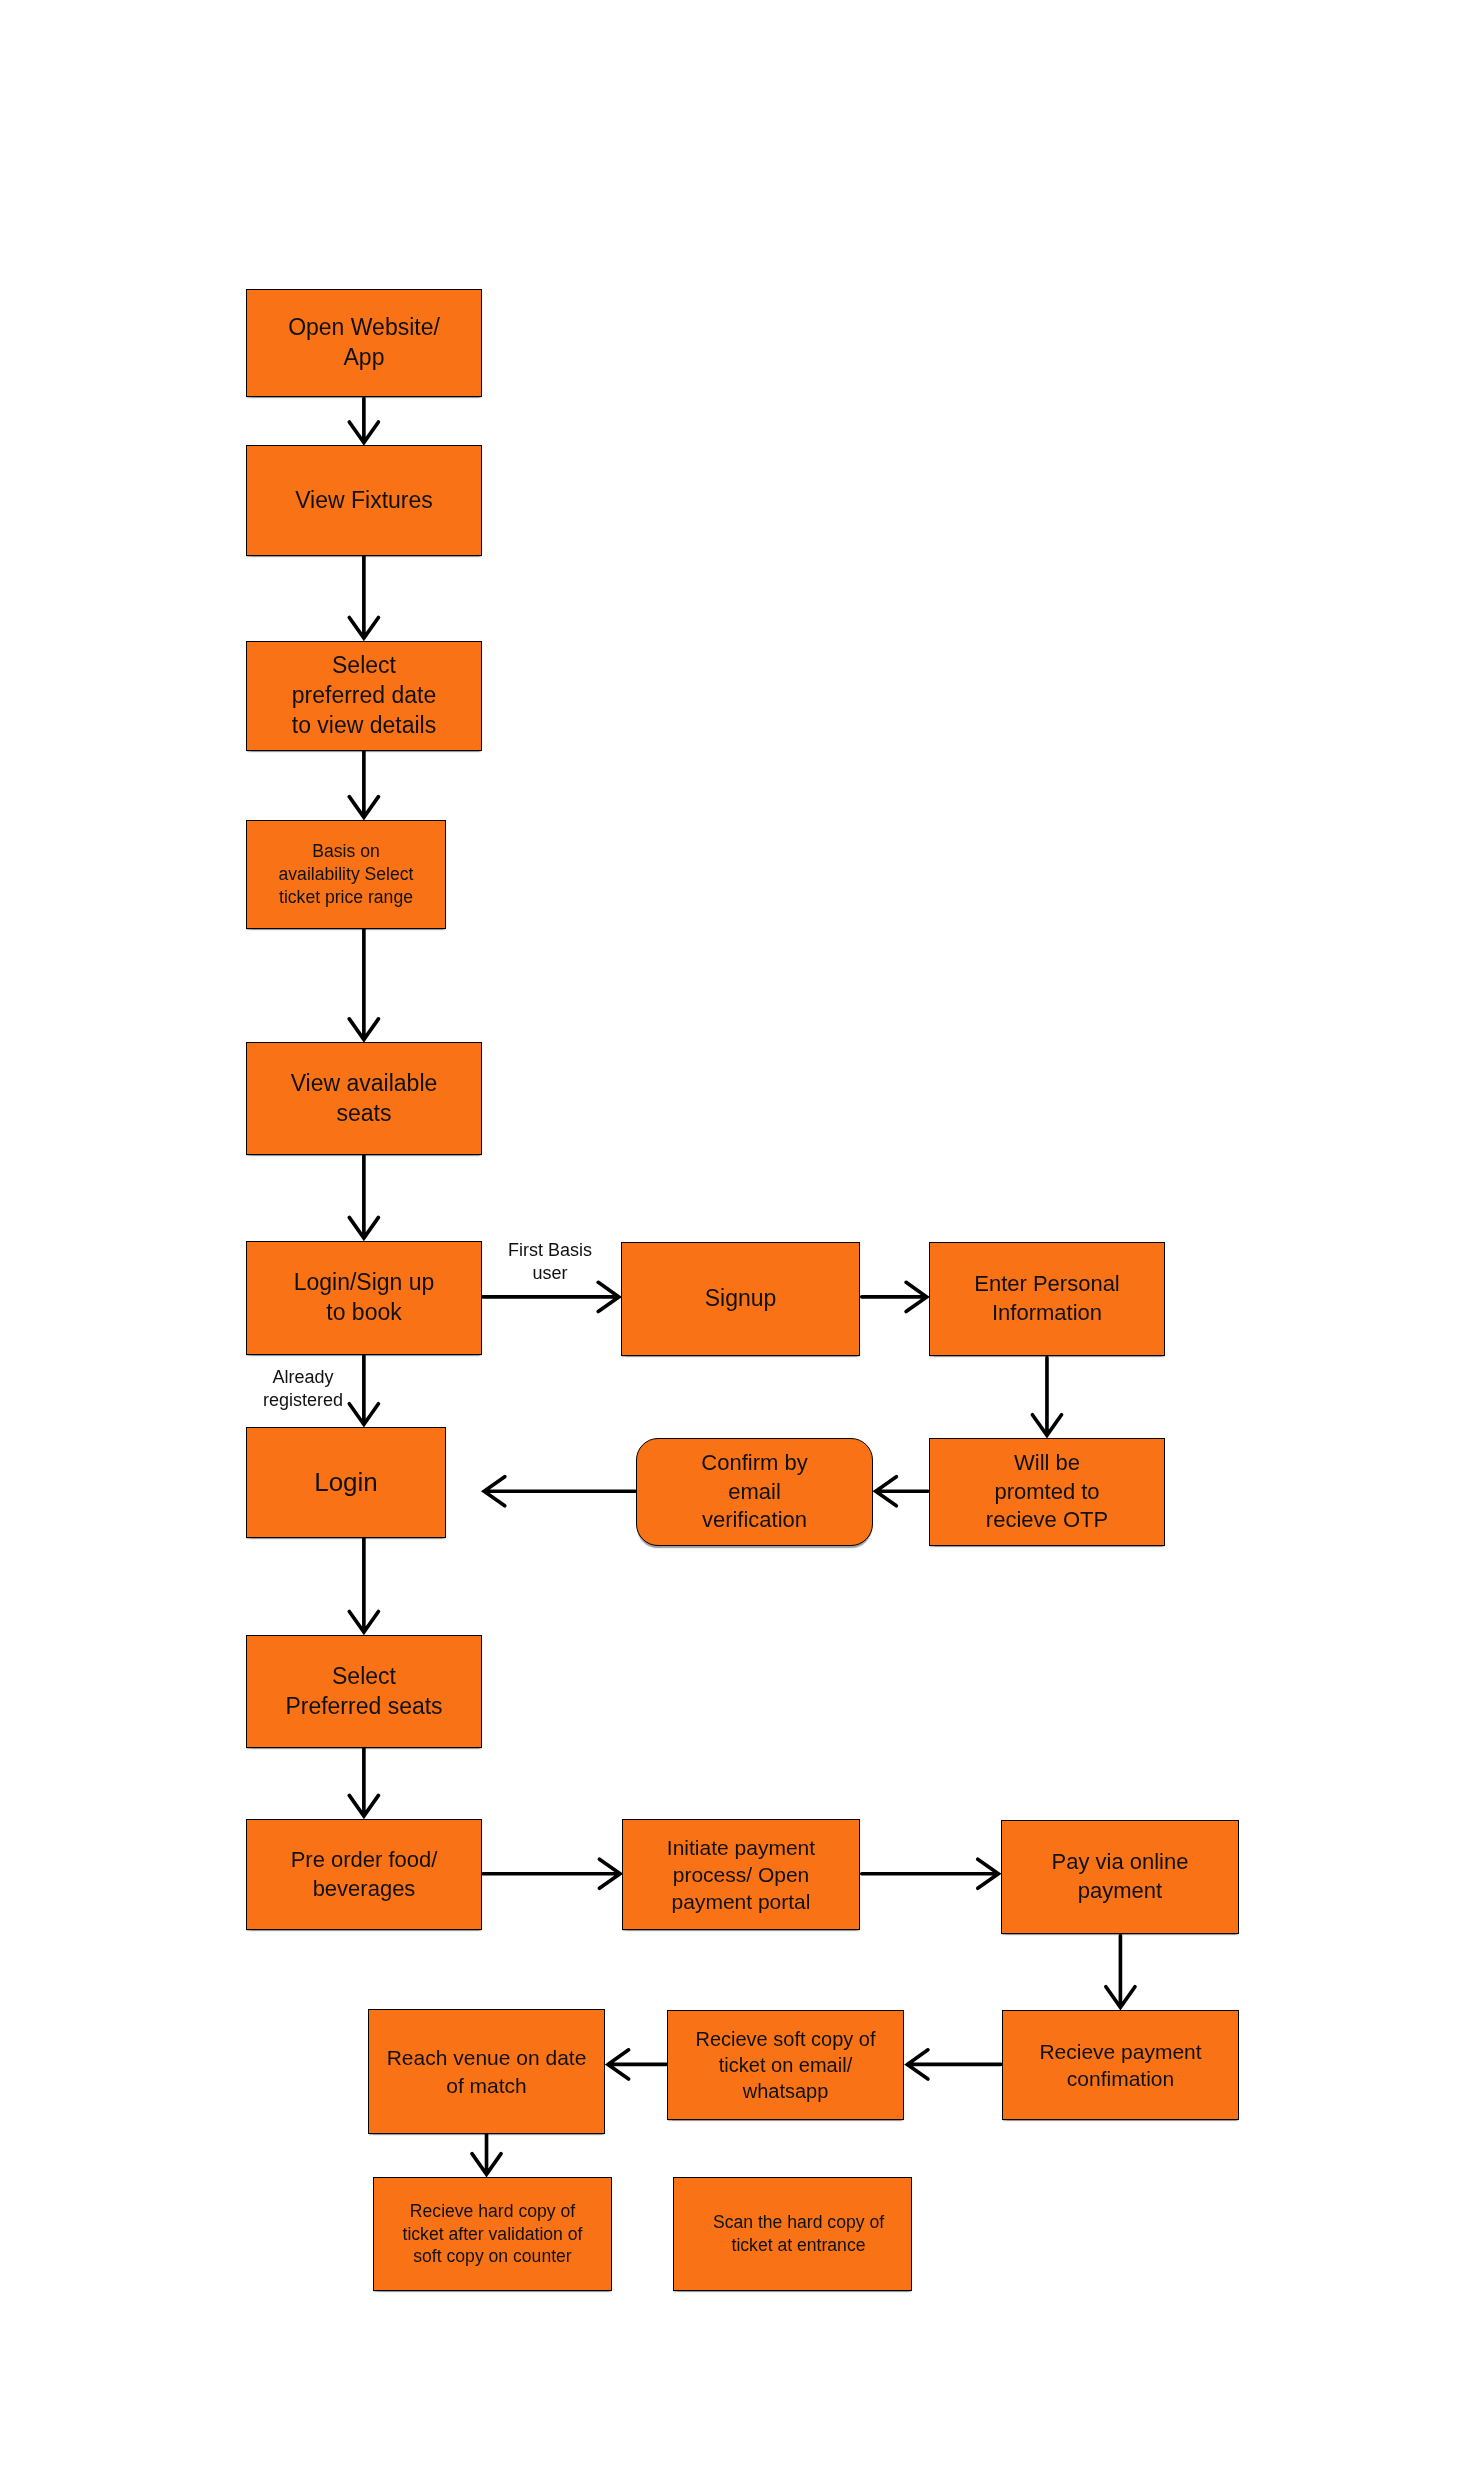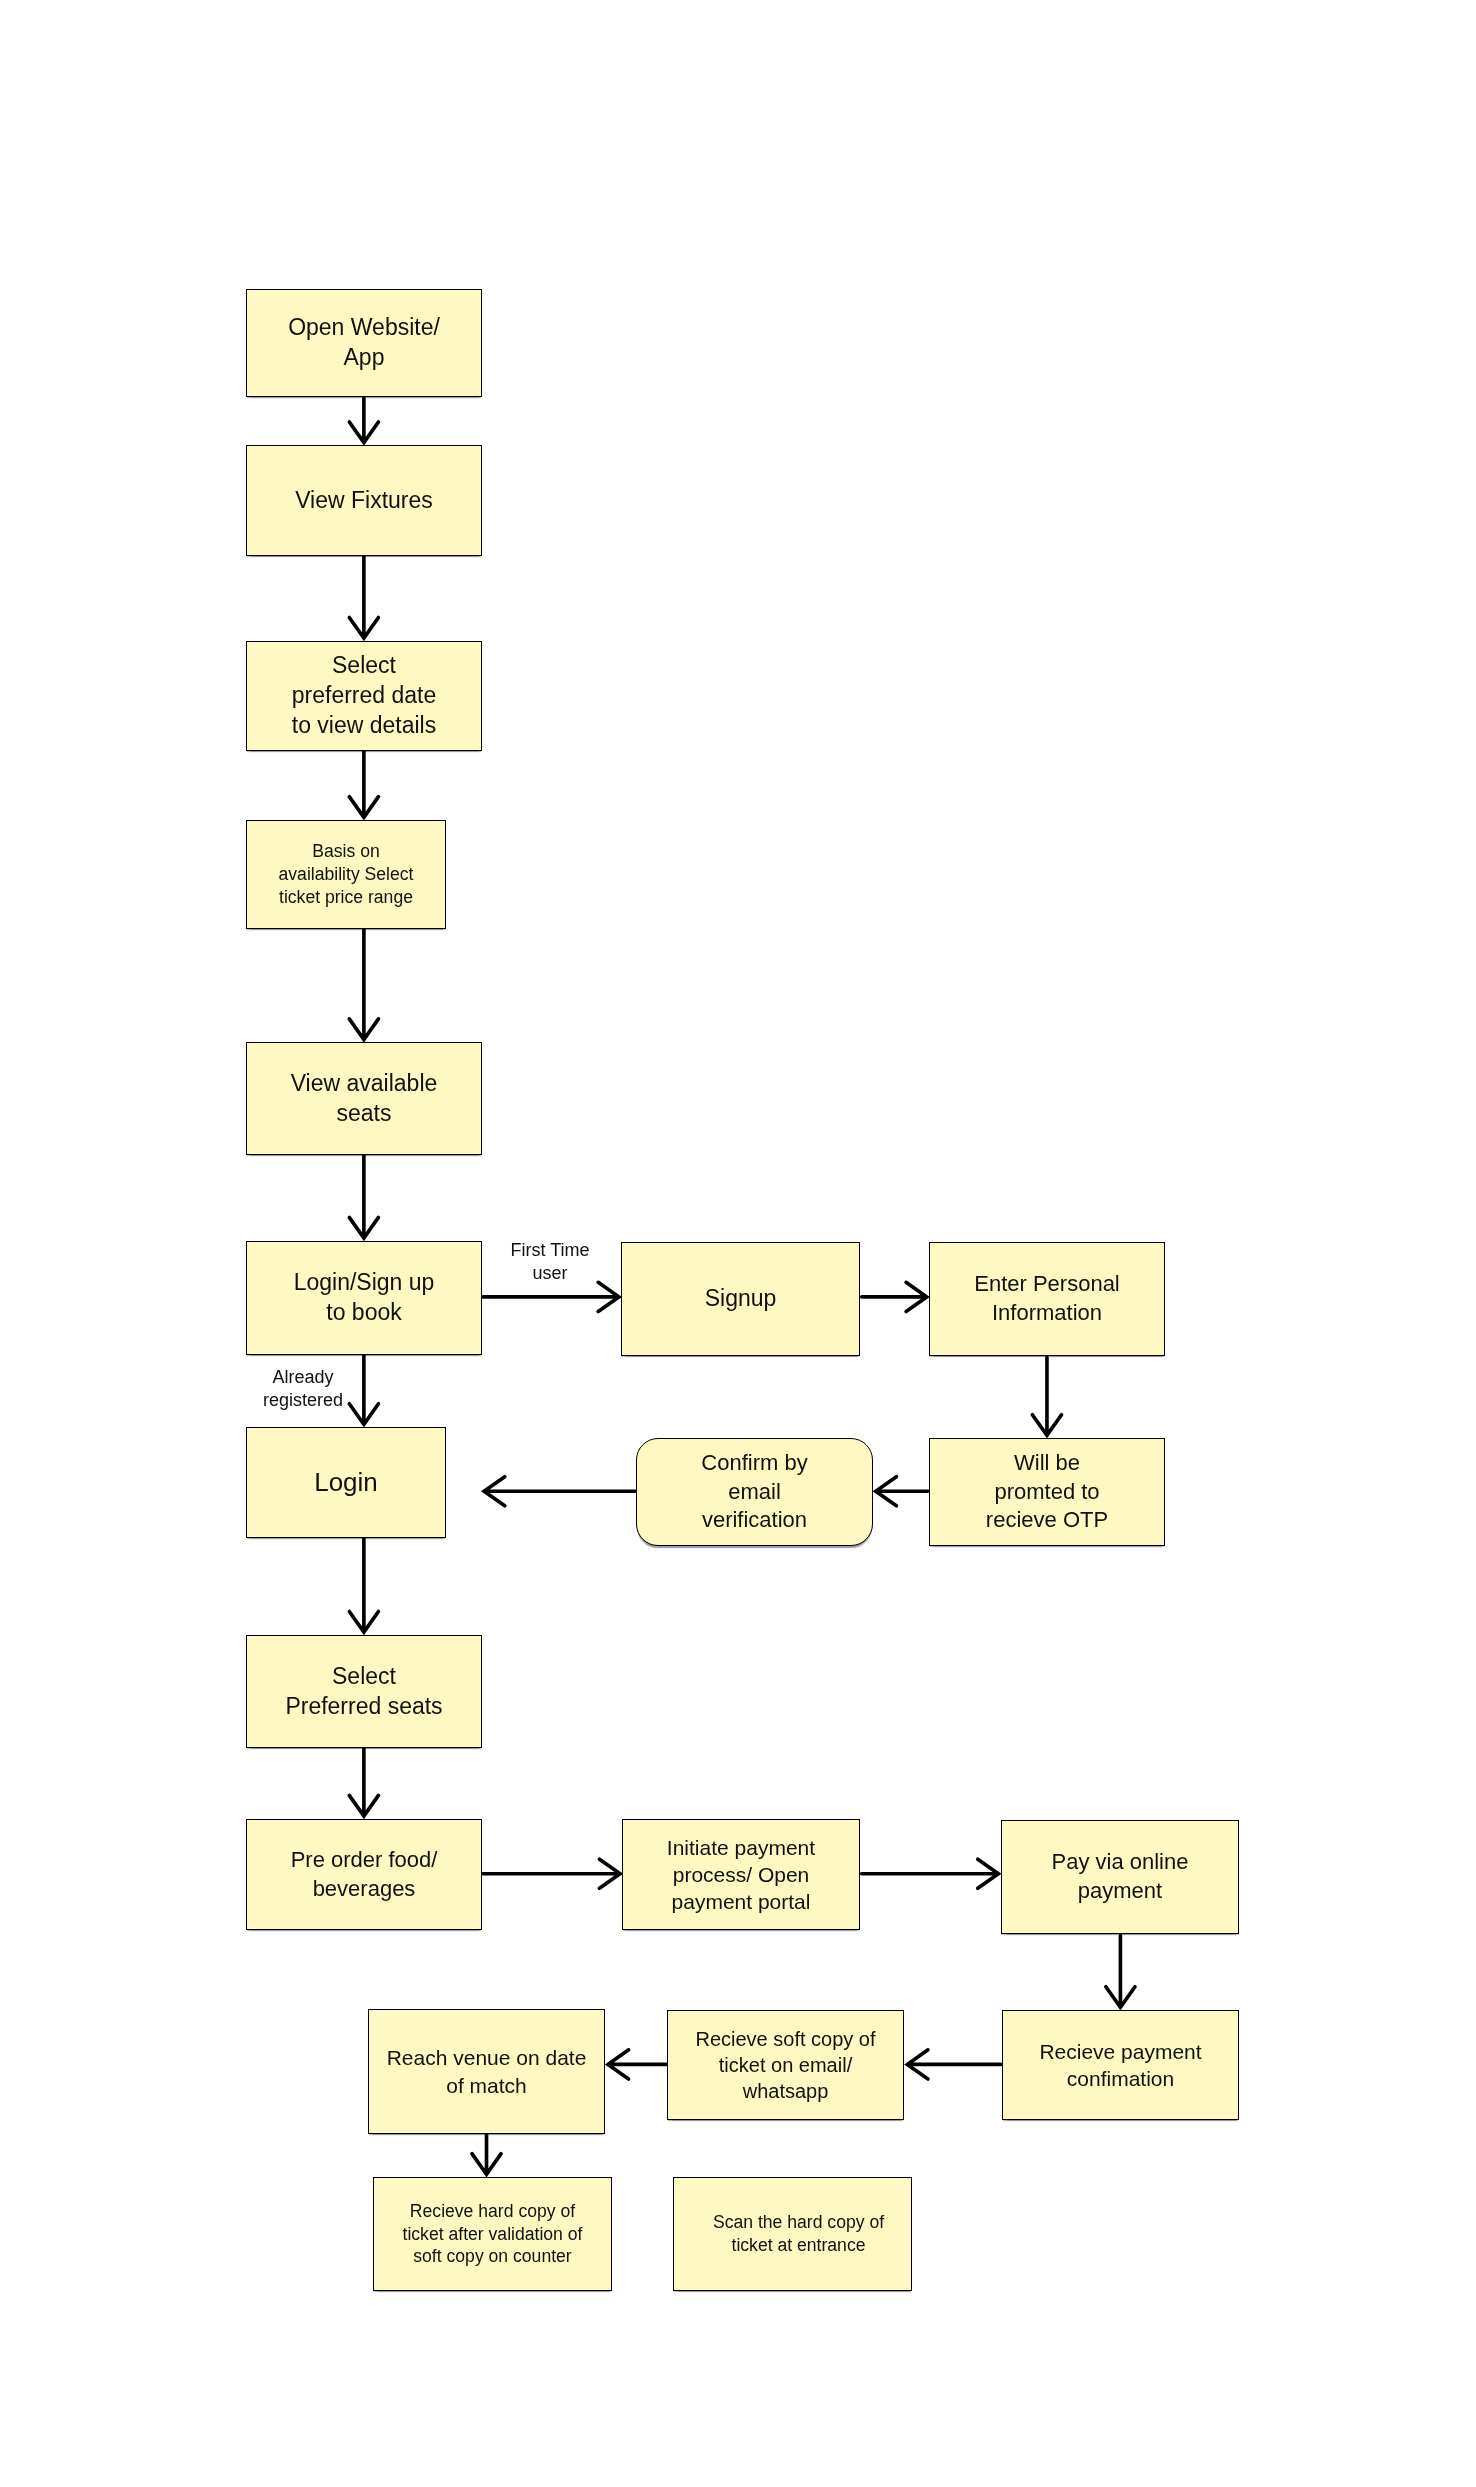--- a/index.html
+++ b/index.html
@@ -19,21 +19,21 @@
   .edges-layer path {
     stroke: #000000;
     stroke-width: 6;
     fill: none;
     stroke-linecap: round;
     stroke-linejoin: miter;
   }
   .node {
     position: absolute;
     box-sizing: border-box;
-    background: #fef9c3;
+    background: #f97316;
     border: 1.8px solid #000000;
     box-shadow: 0 2.4px 1.2px -1.2px rgba(0,0,0,0.40);
     display: flex;
     align-items: center;
     justify-content: center;
     text-align: center;
     color: #111111;
     line-height: 1.3;
     white-space: pre-line;
   }
@@ -130,20 +130,20 @@
   <div class="node" style="left:368px; top:2009px; width:237px; height:125px; font-size:21px;">Reach venue on date
 of match</div>
 
   <div class="node" style="left:373px; top:2177px; width:239px; height:114px; font-size:17.6px;">Recieve hard copy of
 ticket after validation of
 soft copy on counter</div>
 
   <div class="node" style="left:673px; top:2177px; width:239px; height:114px; font-size:17.6px;padding-left:12px;">Scan the hard copy of
 ticket at entrance</div>
 
-  <div class="edge-label" style="left:483px; top:1239px; width:134px;">First Time
+  <div class="edge-label" style="left:483px; top:1239px; width:134px;">First Basis
 user</div>
 
   <div class="edge-label" style="left:236px; top:1366px; width:134px;">Already
 registered</div>
 
 </div>
 
 
 </body></html>

